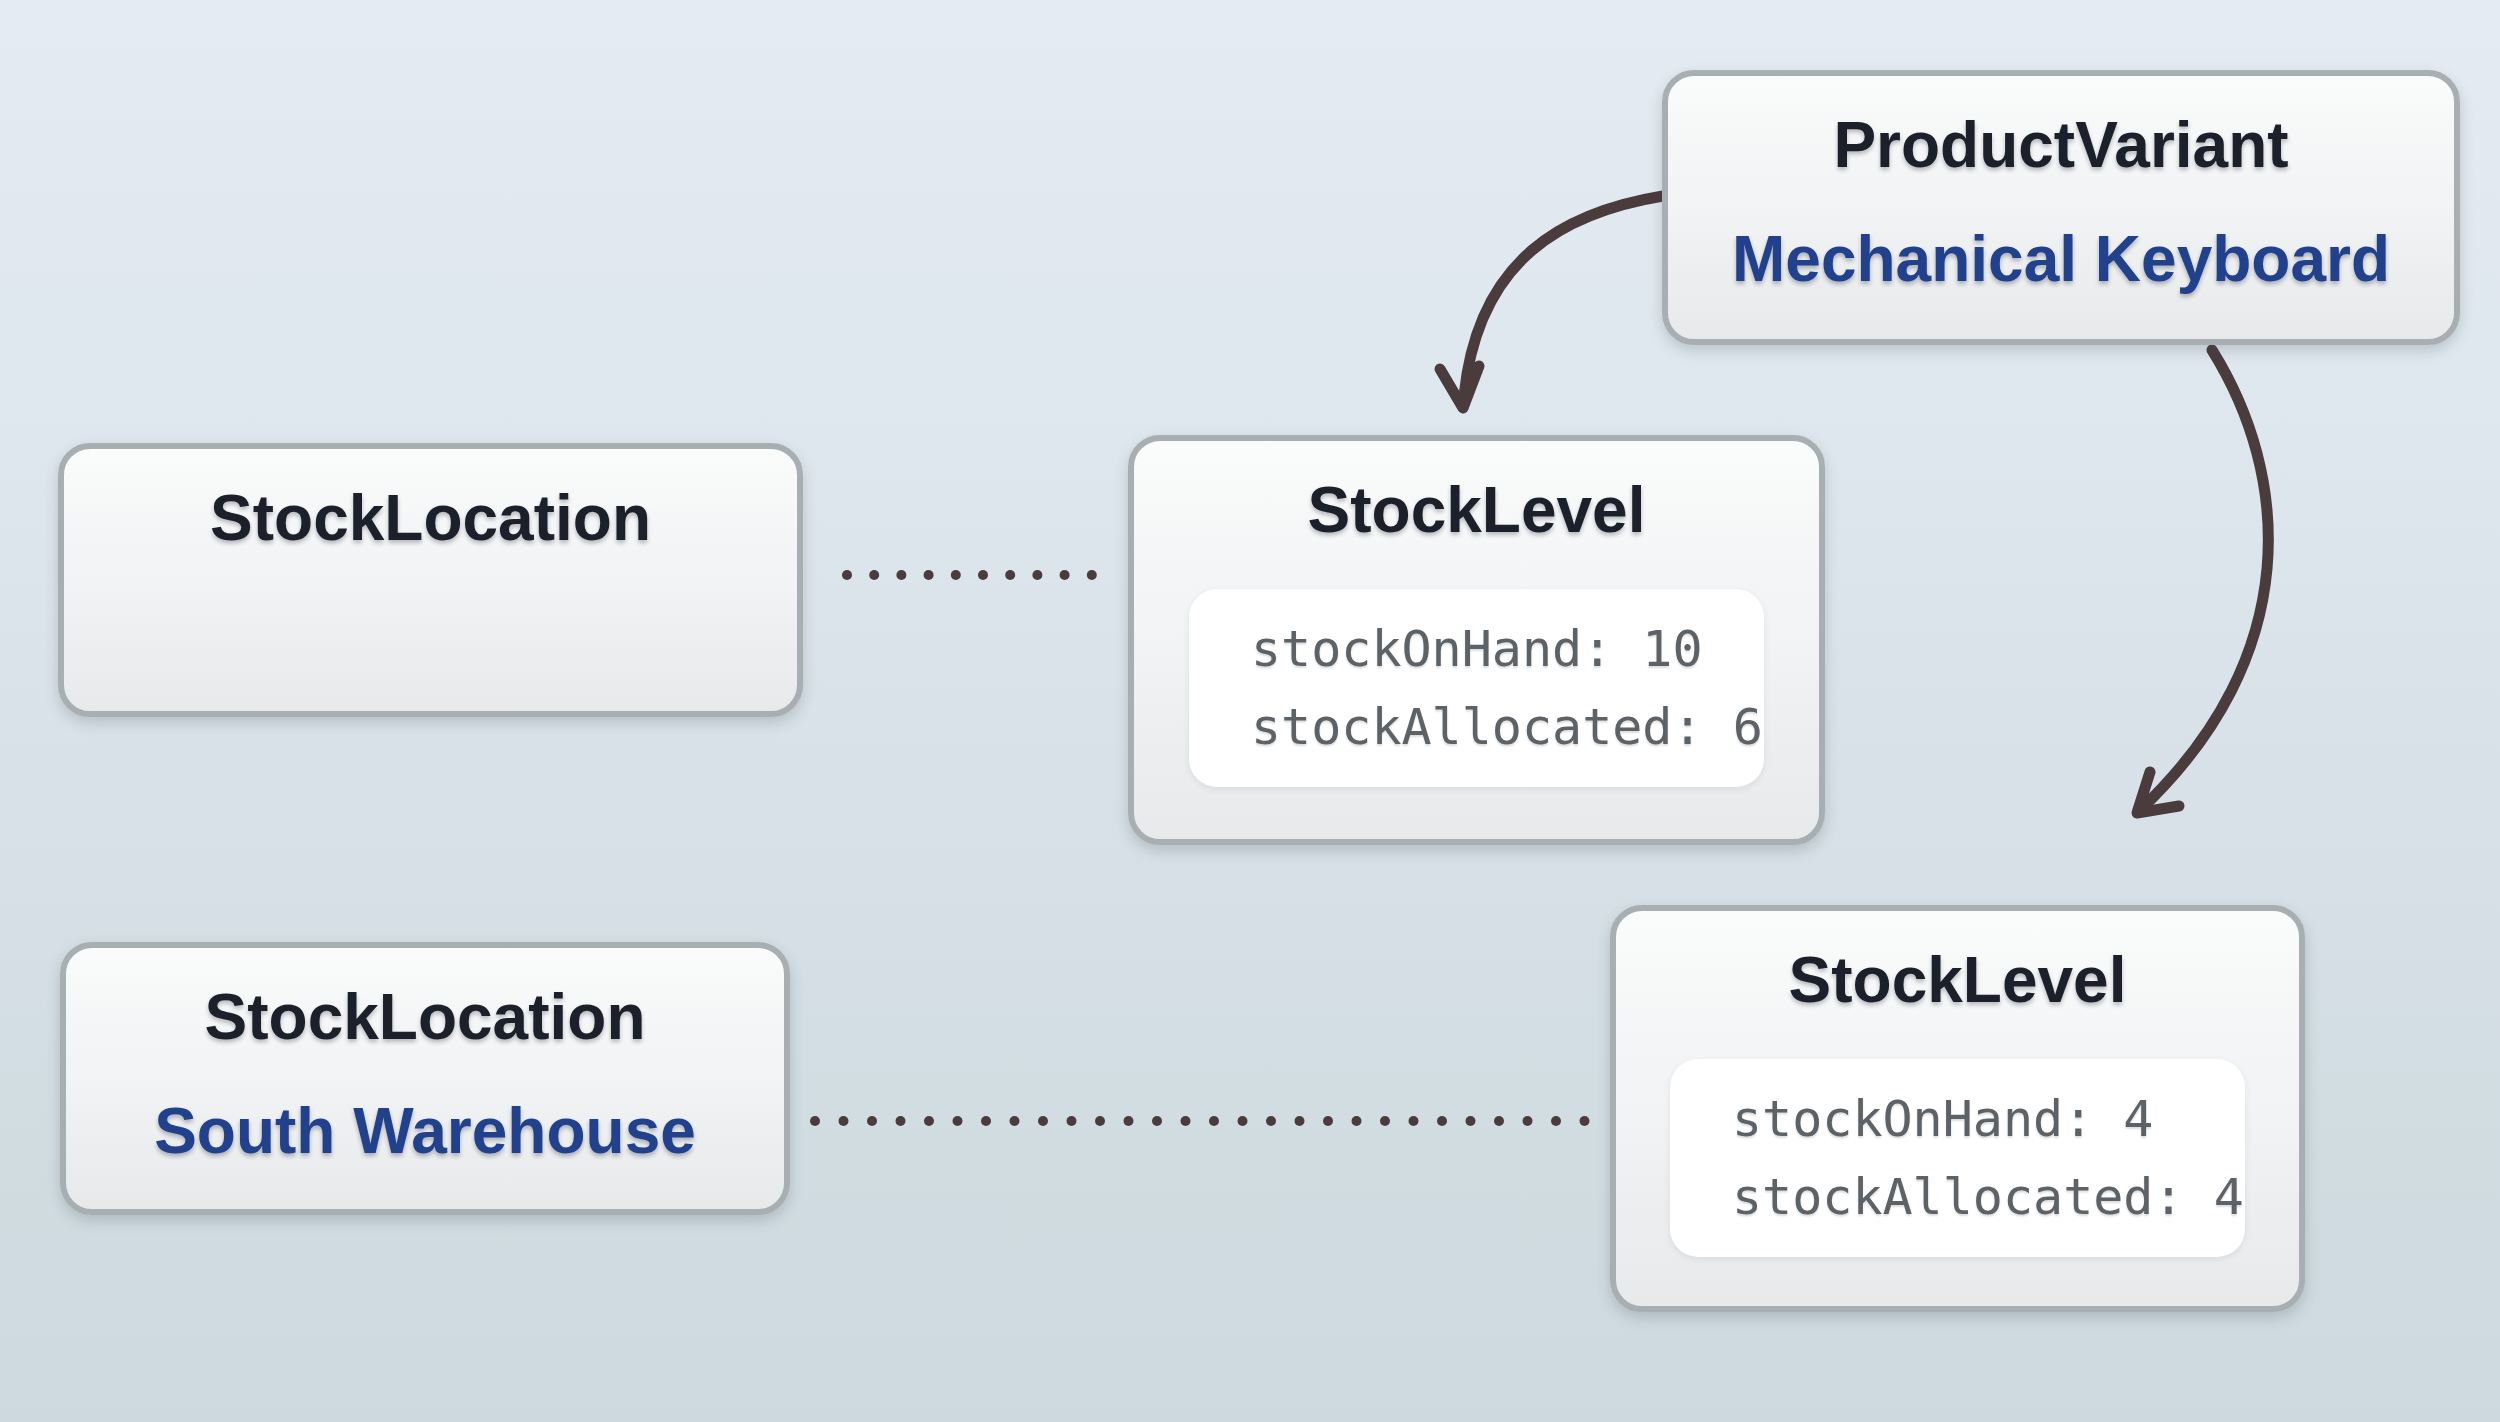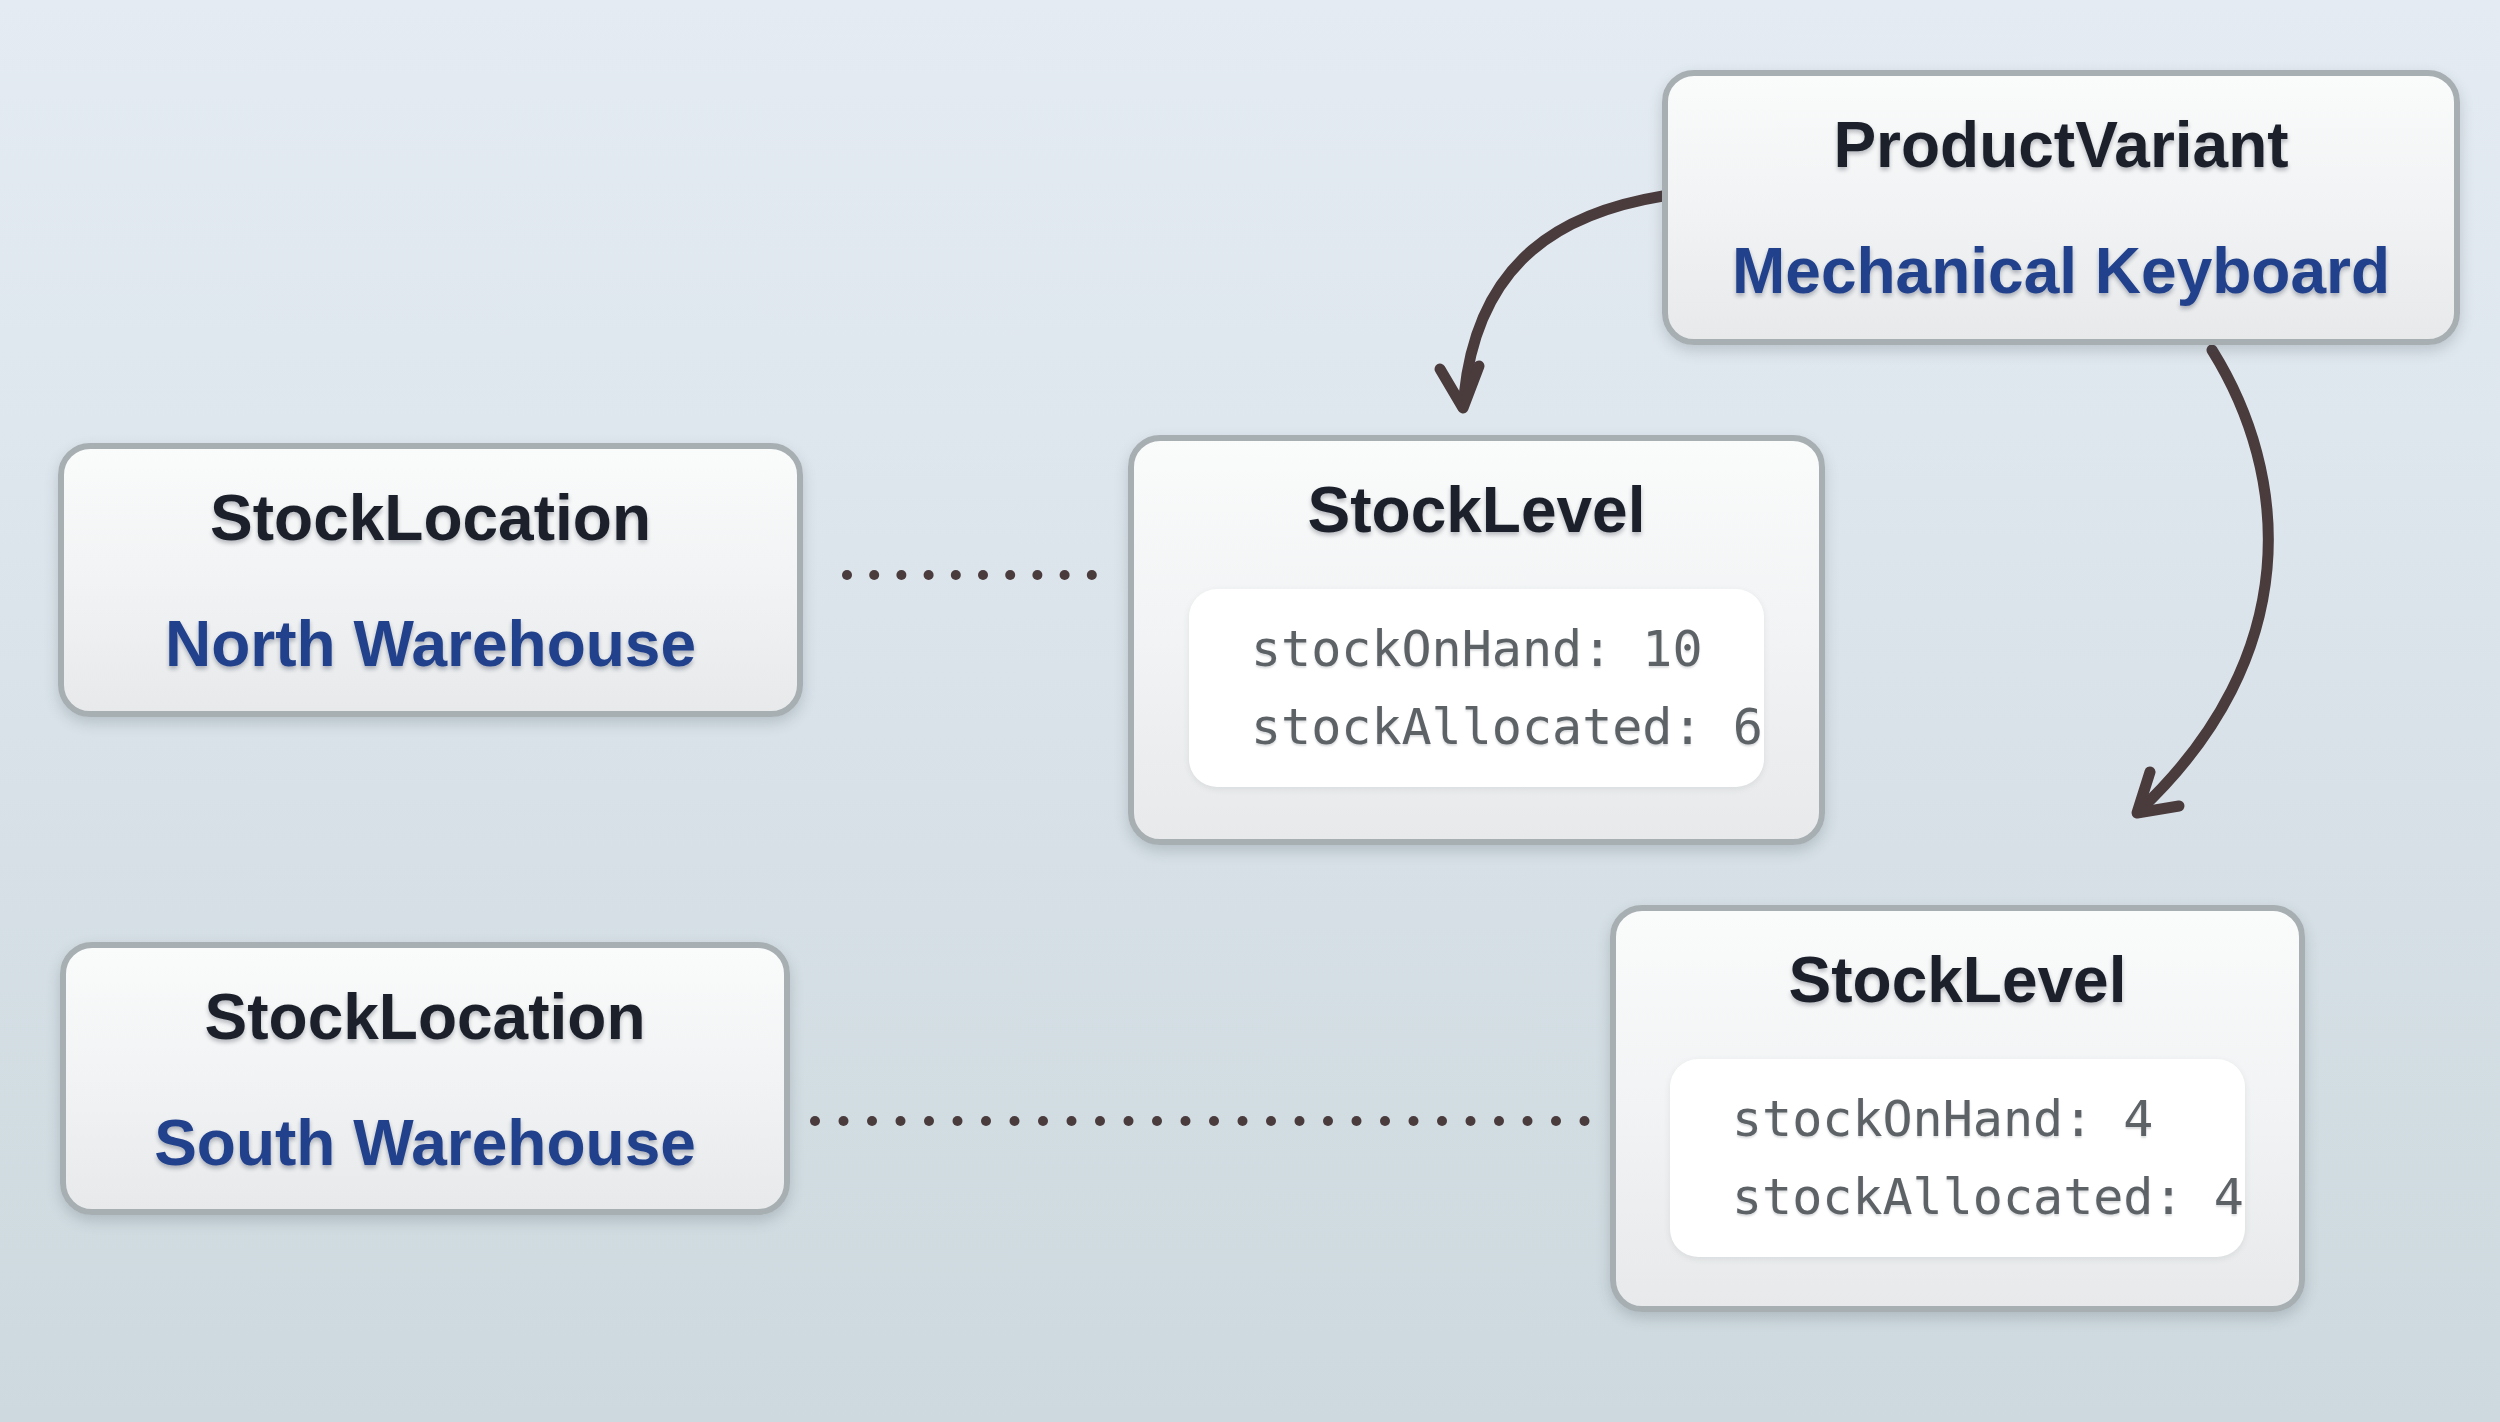--- a/index.html
+++ b/index.html
@@ -44,21 +44,21 @@
     font-weight: bold;
     line-height: 66px;
     color: #1b202b;
     text-shadow: 0 3px 4px rgba(25, 30, 45, 0.28);
     white-space: nowrap;
   }
   .entity-name {
     font-size: 64px;
     font-weight: bold;
     line-height: 66px;
-    margin-top: 60px;
+    margin-top: 48px;
     color: #21418d;
     text-shadow: 0 3px 4px rgba(20, 30, 60, 0.30);
     white-space: nowrap;
   }
   .code-panel {
     margin-top: 46px;
     width: 575px;
     height: 198px;
     background: #ffffff;
     border-radius: 28px;
@@ -157,21 +157,20 @@
       </g>
   </svg>
 
   <div class="node" id="node-product-variant">
     <div class="entity-type">ProductVariant</div>
     <div class="entity-name">Mechanical Keyboard</div>
   </div>
 
   <div class="node" id="node-stock-location-north">
     <div class="entity-type">StockLocation</div>
-    <div class="entity-name">North Warehouse</div>
   </div>
 
   <div class="node" id="node-stock-location-south">
     <div class="entity-type">StockLocation</div>
     <div class="entity-name">South Warehouse</div>
   </div>
 
   <div class="node" id="node-stock-level-north">
     <div class="entity-type">StockLevel</div>
     <div class="code-panel">

